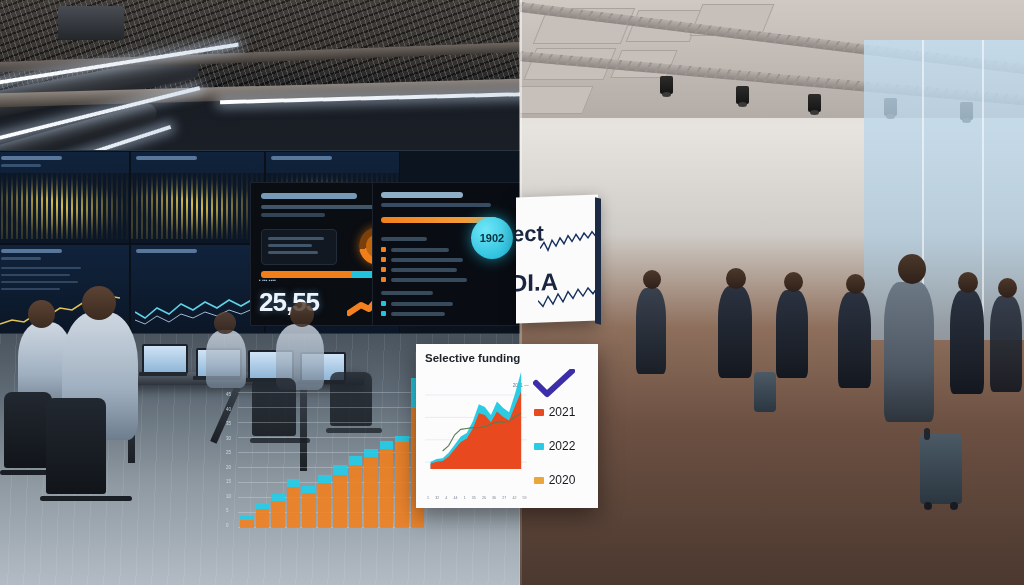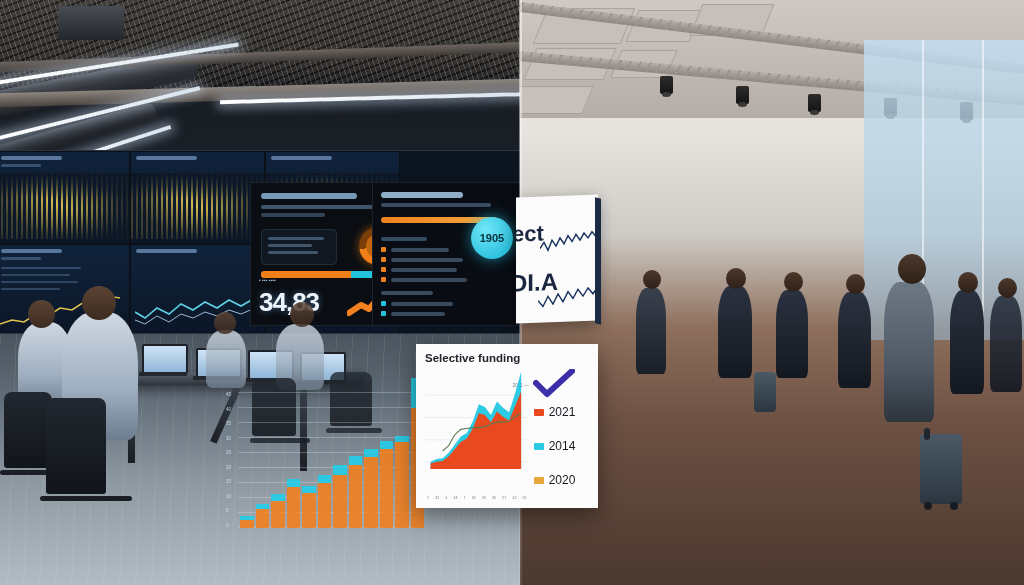--- a/index.html
+++ b/index.html
@@ -243,33 +243,33 @@
       </div>
       <div class="donut">
         <span>28</span>
       </div>
       <div class="dash-note2">∙∙∙∙∙∙∙</div>
       <div class="bar-split">
         <b style="width:54%;background:#f07f1a;"></b>
         <b style="width:46%;background:#21c3dd;"></b>
       </div>
       <div class="dash-tagline">▪ ▪▪▪ ▪▪▪▪</div>
-      <div class="bignum">34,83</div>
+      <div class="bignum">25,55</div>
       <svg class="arrow-up" viewBox="0 0 62 34">
         <polyline points="2,30 14,22 22,26 34,12 44,16 56,4" fill="none" stroke="#f4811f" stroke-width="6" stroke-linejoin="round" stroke-linecap="round"></polyline>
         <polygon points="48,2 60,2 60,14" fill="#f4811f"></polygon>
       </svg>
       <div class="dash-note">10%</div>
     </div>
 
     <div class="dash2">
       <div class="d2h"></div>
       <div class="d2s"></div>
       <div class="d2bar"></div>
-      <div class="circle-c">1905</div>
+      <div class="circle-c">1902</div>
       <div class="lrow" style="top:54px;width:46px;"></div>
       <div class="ldot" style="top:64px;background:#f0811c;"></div>
       <div class="lrow" style="top:65px;left:18px;width:58px;"></div>
       <div class="ldot" style="top:74px;background:#f0811c;"></div>
       <div class="lrow" style="top:75px;left:18px;width:72px;"></div>
       <div class="ldot" style="top:84px;background:#f0811c;"></div>
       <div class="lrow" style="top:85px;left:18px;width:66px;"></div>
       <div class="ldot" style="top:94px;background:#f0811c;"></div>
       <div class="lrow" style="top:95px;left:18px;width:76px;"></div>
       <div class="lrow" style="top:108px;width:52px;"></div>
@@ -498,21 +498,21 @@
       <div class="fund-legend">
         <svg class="check" viewBox="0 0 42 30">
           <polyline points="3,14 14,25 39,2" fill="none" stroke="#3b2ea8" stroke-width="6" stroke-linecap="round" stroke-linejoin="round"></polyline>
         </svg>
         <div class="lg-item" style="top:38px;">
           <span class="lg-swatch" id="sw0" style="background: rgb(232, 73, 31);"></span>
           <span class="lg-label">2021</span>
         </div>
         <div class="lg-item" style="top:72px;">
           <span class="lg-swatch" id="sw1" style="background: rgb(44, 203, 228);"></span>
-          <span class="lg-label">2014</span>
+          <span class="lg-label">2022</span>
         </div>
         <div class="lg-item" style="top:106px;">
           <span class="lg-swatch" id="sw2" style="background: rgb(233, 166, 58);"></span>
           <span class="lg-label">2020</span>
         </div>
       </div>
     </div>
   </div>
 
 </div>

